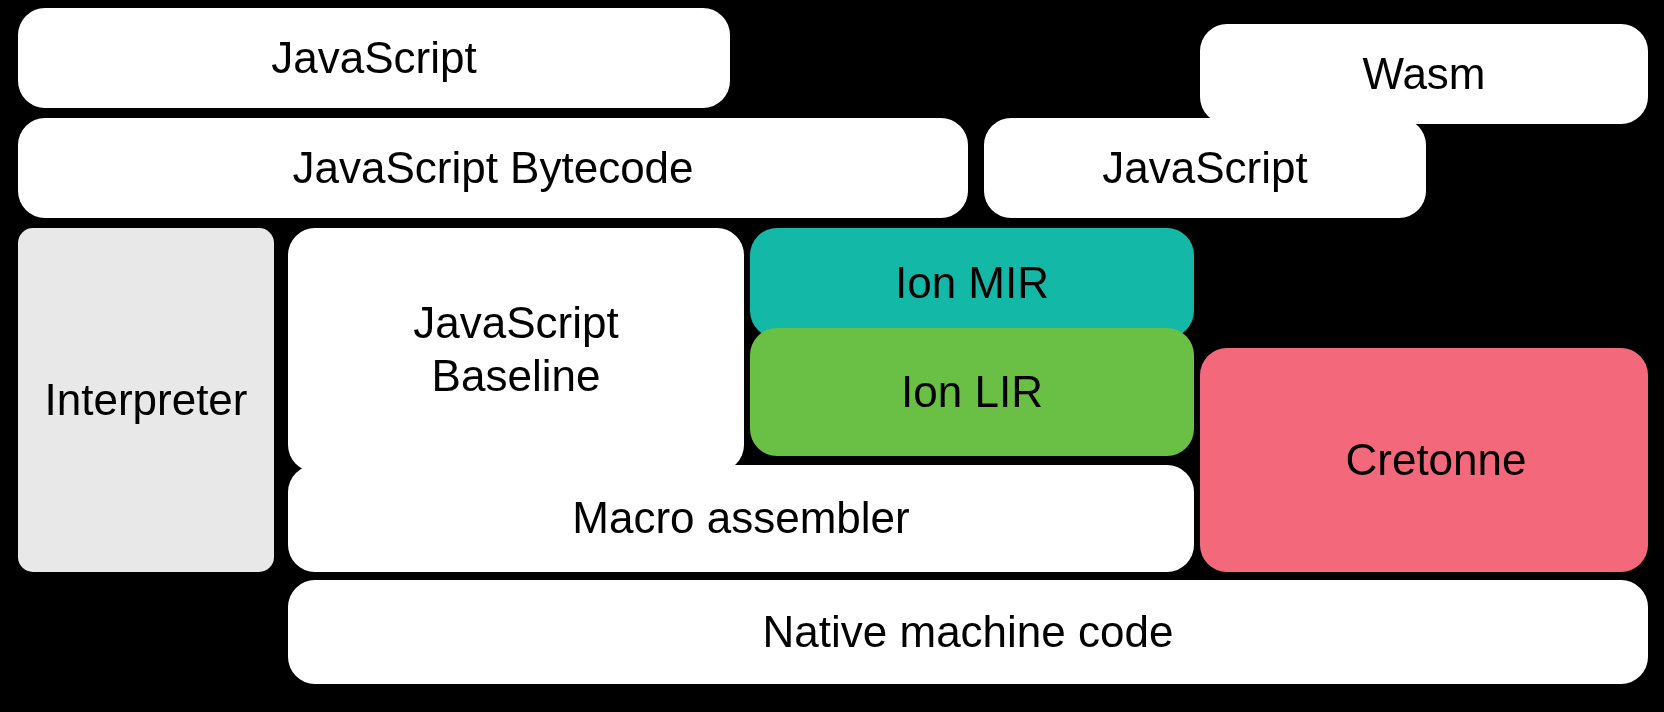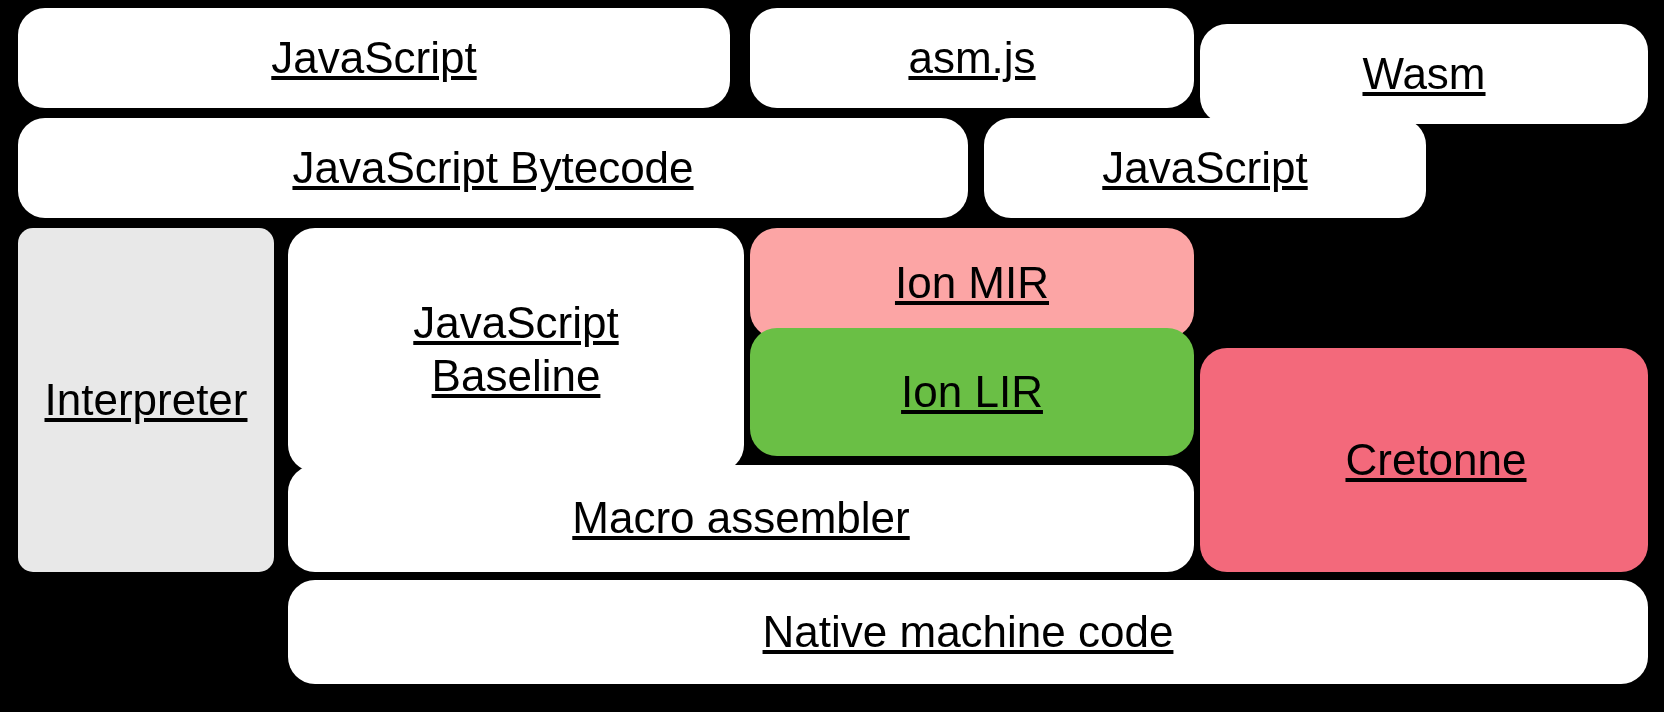--- a/index.html
+++ b/index.html
@@ -19,21 +19,21 @@
       position: absolute;
       border-radius: 27px;
       display: flex;
       align-items: center;
       justify-content: center;
       font-size: 44px;
       line-height: 1.2;
       text-align: center;
       color: #000;
     }
-    .box span { display: block; text-decoration: underline; }
+    .box span { display: block; }
 
     
     .pos-javascript          { left: 18px;   top: 8px;   width: 712px;  height: 100px; }
     .pos-asmjs               { left: 750px;  top: 8px;   width: 444px;  height: 100px; }
     .pos-wasm                { left: 1200px; top: 24px;   width: 448px;  height: 100px; }
 
     
     .pos-javascript-bytecode { left: 18px;   top: 118px; width: 950px;  height: 100px; }
     .pos-baldrmonkey         { left: 984px;  top: 118px; width: 442px;  height: 100px; }
 
@@ -54,23 +54,20 @@
   </style>
 </head>
 <body>
 
 <div class="stage" style="background: rgb(0, 0, 0);">
 
   <div class="box pos-javascript" style="background: rgb(255, 255, 255);">
     <span>JavaScript</span>
   </div>
 
-  <div class="box pos-asmjs" style="background: rgb(255, 255, 255);">
-    <span>asm.js</span>
-  </div>
 
   <div class="box pos-wasm" style="background: rgb(255, 255, 255);">
     <span>Wasm</span>
   </div>
 
   <div class="box pos-javascript-bytecode" style="background: rgb(255, 255, 255);">
     <span>JavaScript Bytecode</span>
   </div>
 
   <div class="box pos-baldrmonkey" style="background: rgb(255, 255, 255);">
@@ -78,21 +75,21 @@
   </div>
 
   <div class="box pos-interpreter" style="background: rgb(232, 232, 232);">
     <span>Interpreter</span>
   </div>
 
   <div class="box pos-javascript-baseline wrap-narrow" style="background: rgb(255, 255, 255);">
     <span>JavaScript Baseline</span>
   </div>
 
-  <div class="box pos-ion-mir" style="background: #fca5a5;">
+  <div class="box pos-ion-mir" style="background: #14b8a6;">
     <span>Ion MIR</span>
   </div>
 
   <div class="box pos-ion-lir" style="background: rgb(106, 191, 69);">
     <span>Ion LIR</span>
   </div>
 
   <div class="box pos-cretonne" style="background: rgb(243, 105, 123); padding-left: 24px;">
     <span>Cretonne</span>
   </div>

